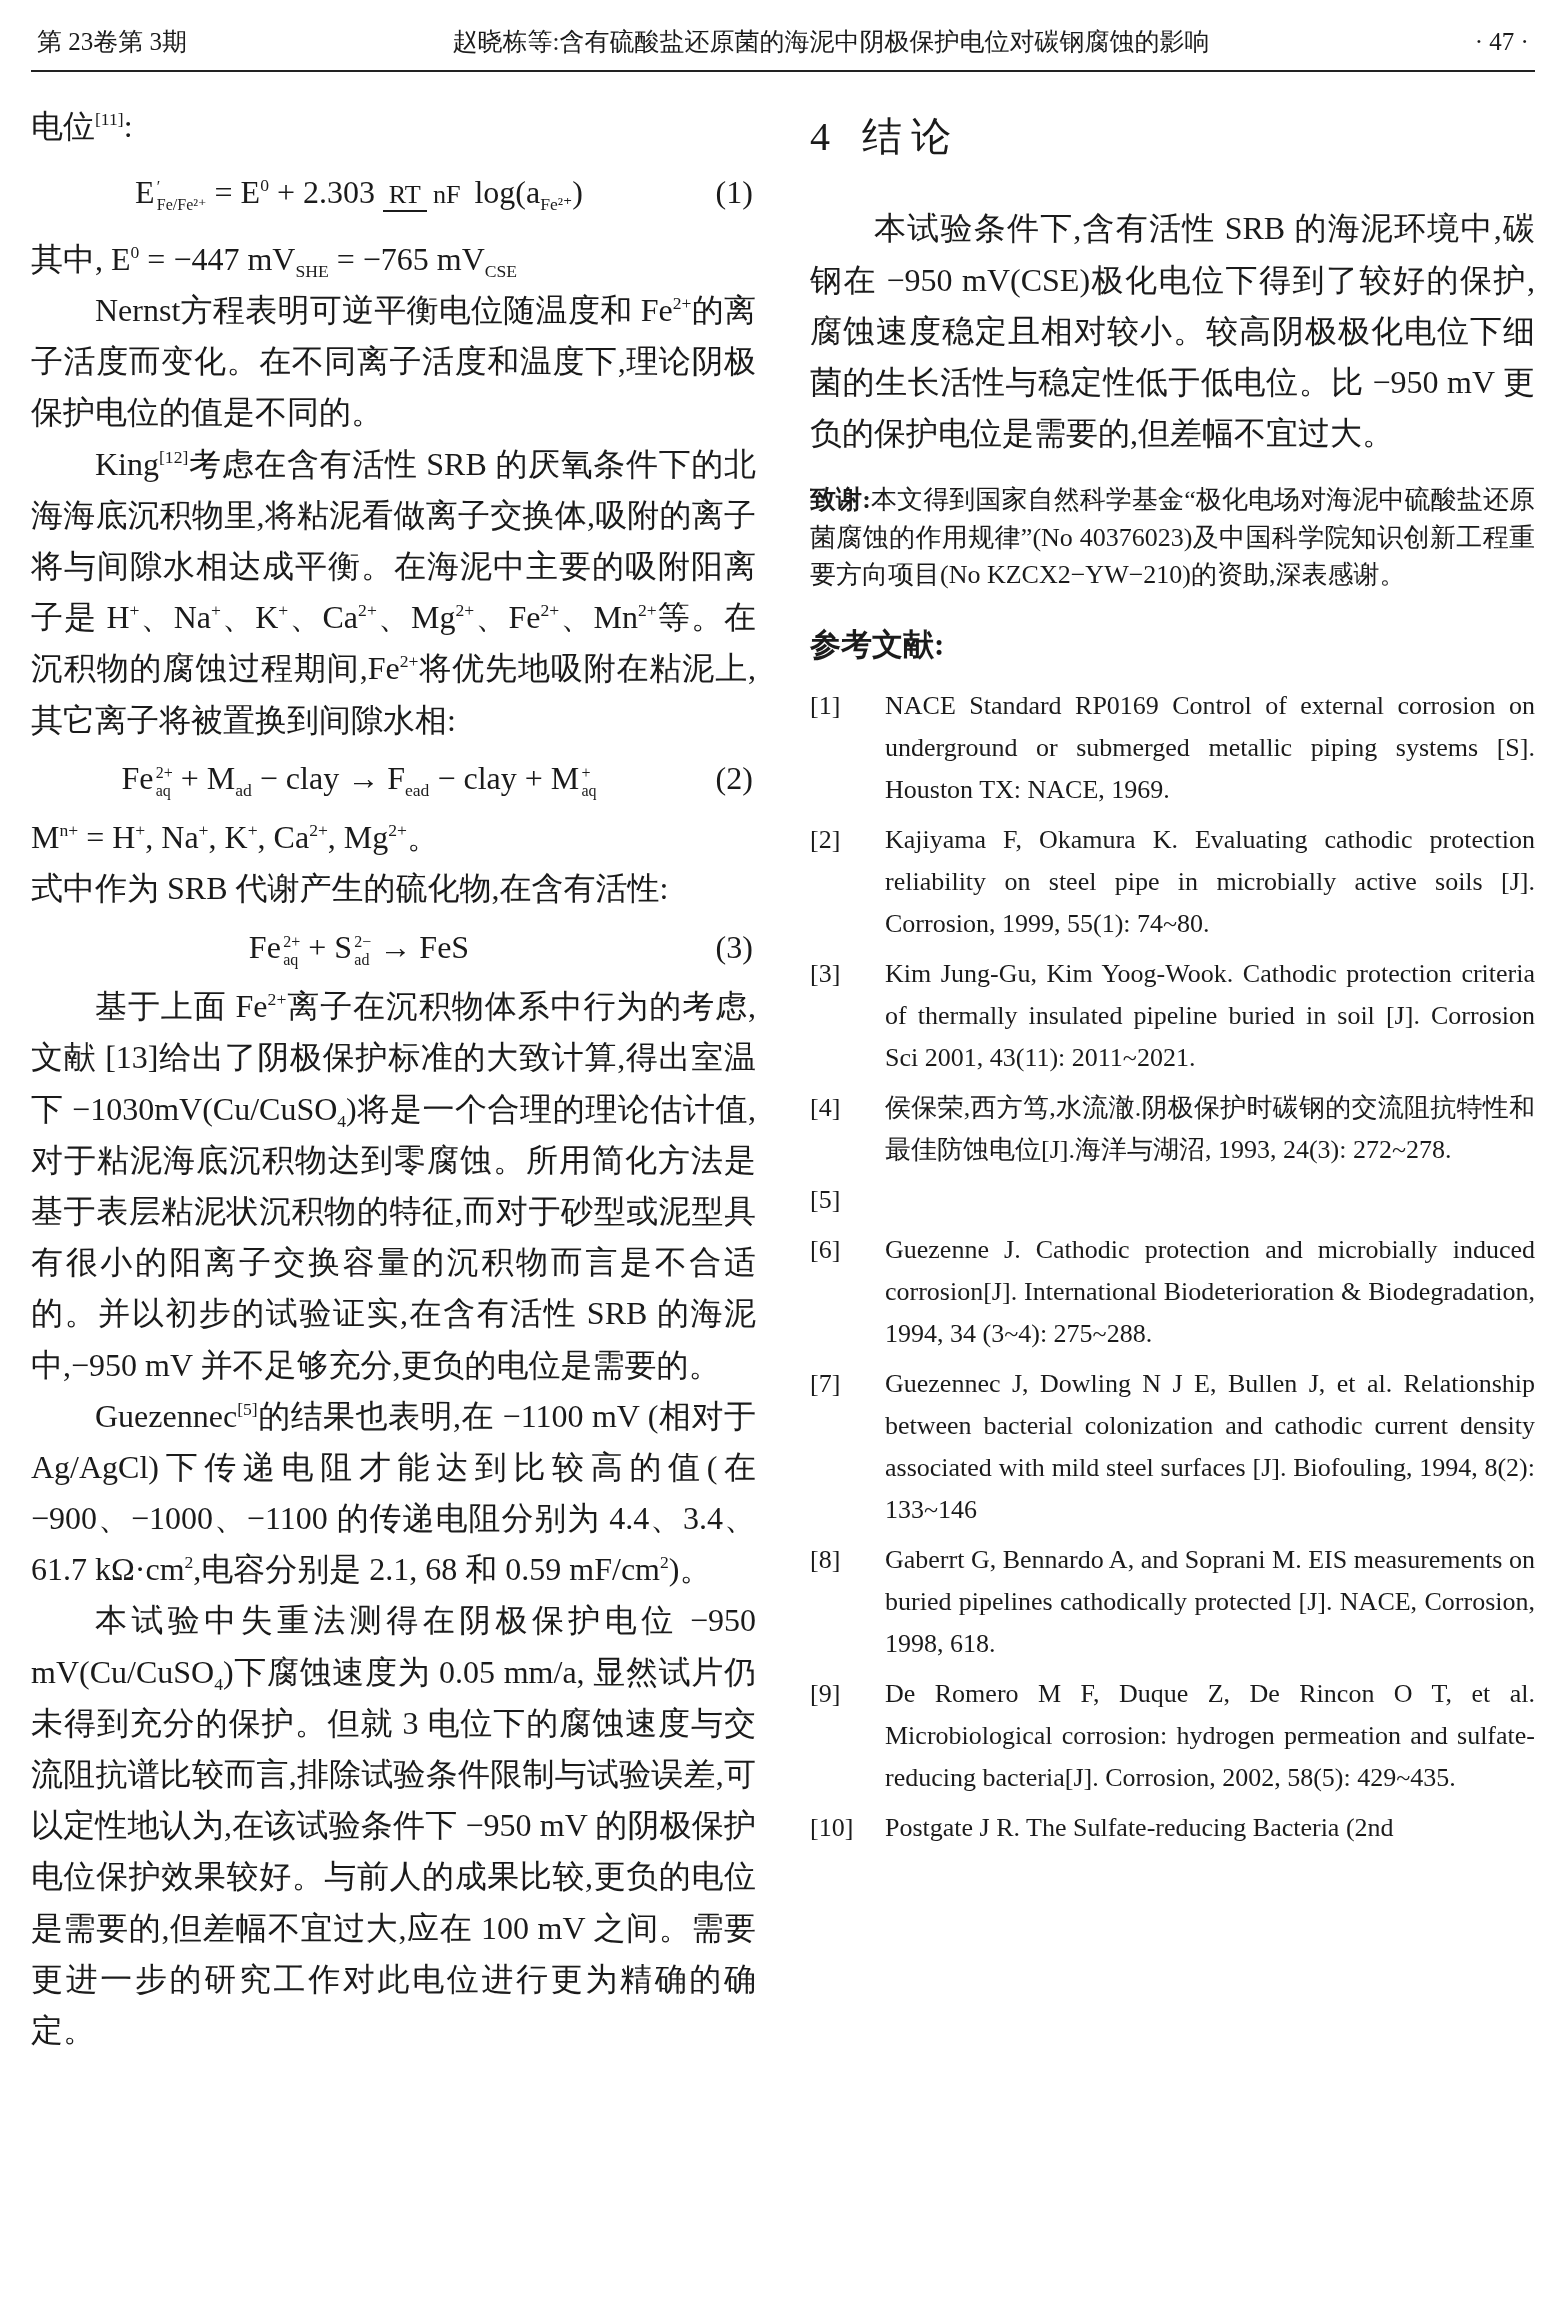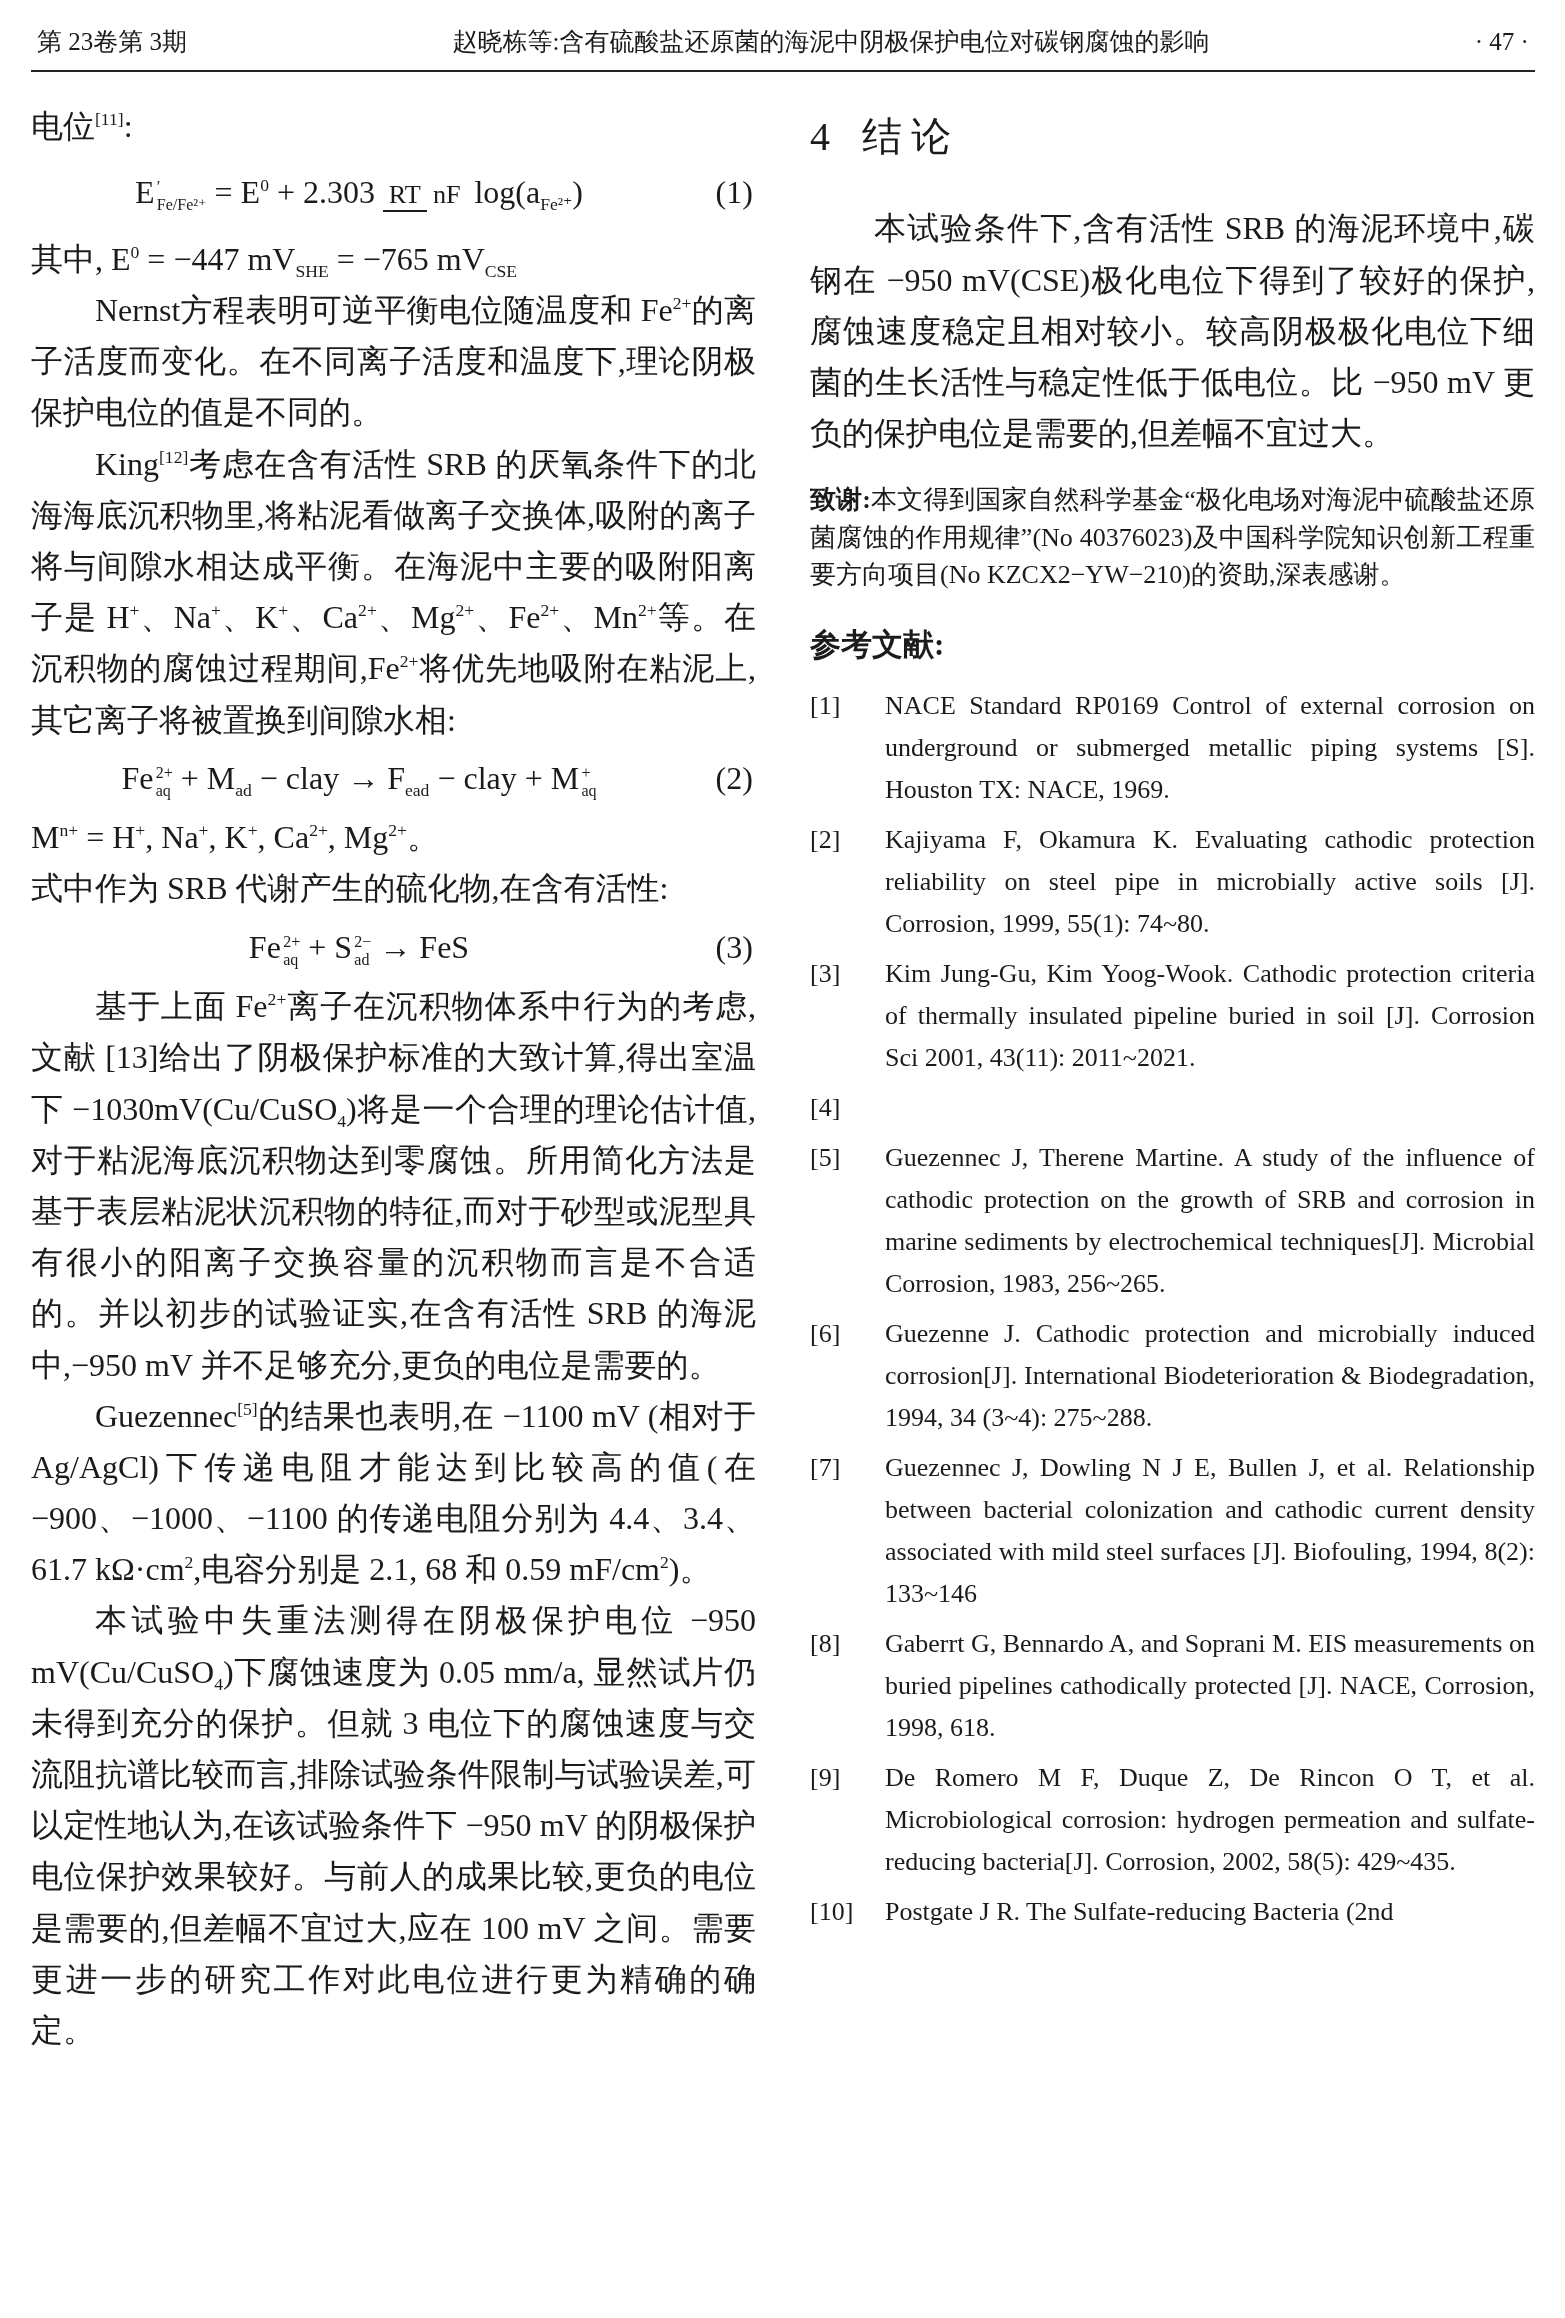--- a/index.html
+++ b/index.html
@@ -176,24 +176,24 @@
           <div class="ref">
             <span class="ref-num">[2]</span>
             <span class="ref-text">Kajiyama F, Okamura K. Evaluating cathodic protection reliability on steel pipe in microbially active soils [J]. Corrosion, 1999, 55(1): 74~80.</span>
           </div>
           <div class="ref">
             <span class="ref-num">[3]</span>
             <span class="ref-text">Kim Jung-Gu, Kim Yoog-Wook. Cathodic protection criteria of thermally insulated pipeline buried in soil [J]. Corrosion Sci 2001, 43(11): 2011~2021.</span>
           </div>
           <div class="ref">
             <span class="ref-num">[4]</span>
+            <span class="ref-text">侯保荣,西方笃,水流澈.阴极保护时碳钢的交流阻抗特性和最佳防蚀电位[J].海洋与湖沼, 1993, 24(3): 272~278.</span>
           </div>
           <div class="ref">
             <span class="ref-num">[5]</span>
-            <span class="ref-text">Guezennec J, Therene Martine. A study of the influence of cathodic protection on the growth of SRB and corrosion in marine sediments by electrochemical techniques[J]. Microbial Corrosion, 1983, 256~265.</span>
           </div>
           <div class="ref">
             <span class="ref-num">[6]</span>
             <span class="ref-text">Guezenne J. Cathodic protection and microbially induced corrosion[J]. International Biodeterioration &amp; Biodegradation, 1994, 34 (3~4): 275~288.</span>
           </div>
           <div class="ref">
             <span class="ref-num">[7]</span>
             <span class="ref-text">Guezennec J, Dowling N J E, Bullen J, et al. Relationship between bacterial colonization and cathodic current density associated with mild steel surfaces [J]. Biofouling, 1994, 8(2): 133~146</span>
           </div>
           <div class="ref">

